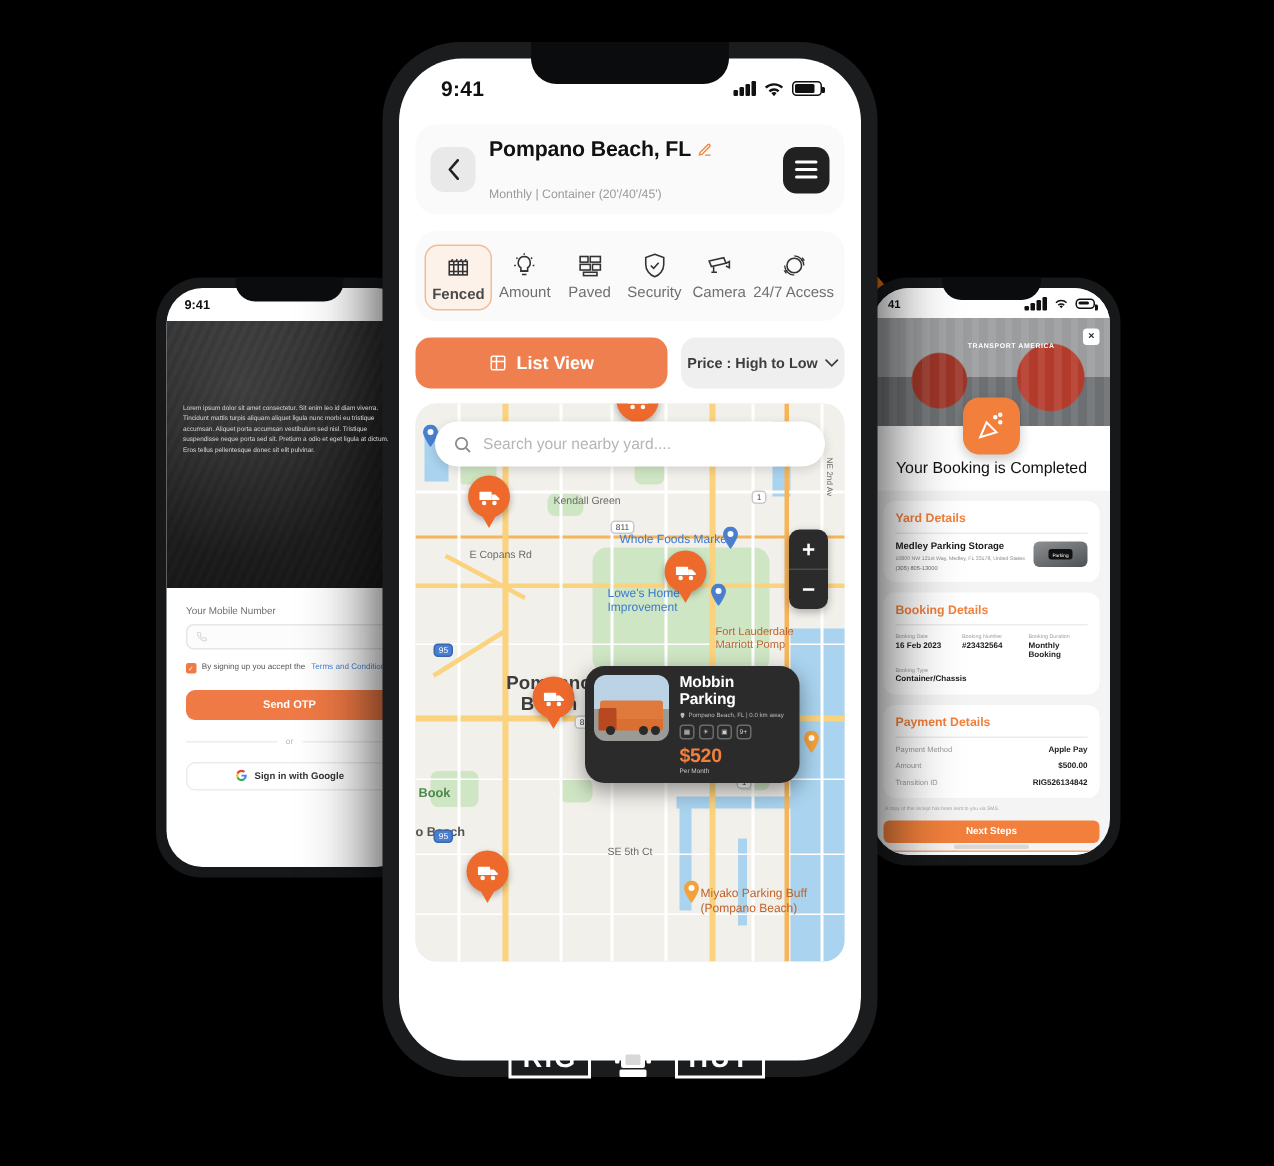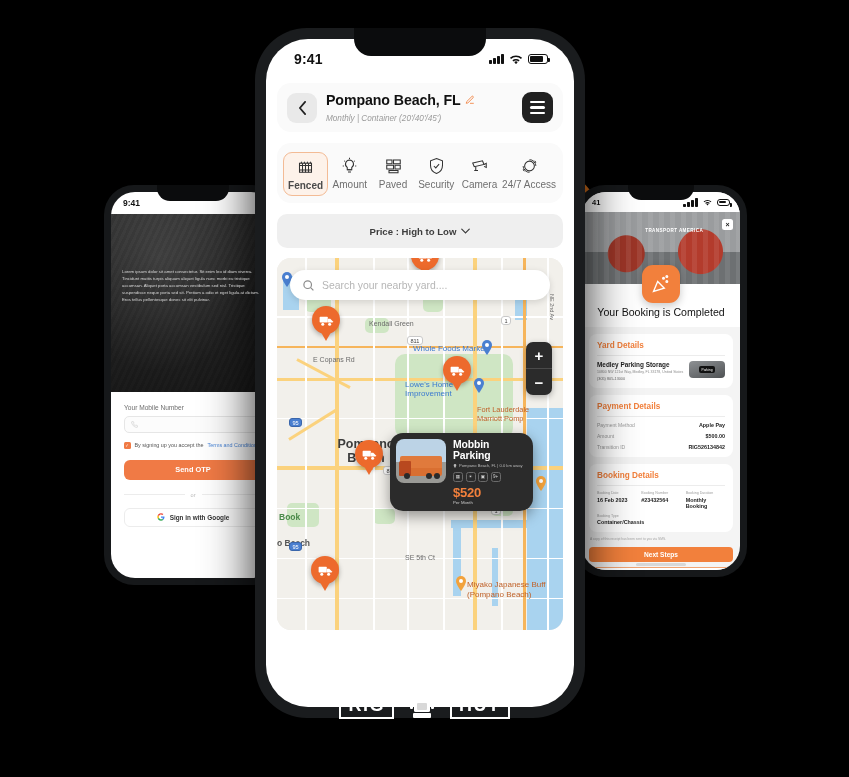--- a/index.html
+++ b/index.html
@@ -113,21 +113,21 @@
   .bars{display:flex;align-items:flex-end;gap:1.5px;height:10px;}
   .bars i{display:block;width:2.6px;background:#111;border-radius:.8px;}
   .bat{width:20px;height:10px;border:1.4px solid #111;border-radius:3px;position:relative;padding:1.3px;}
   .bat i{display:block;height:100%;width:85%;background:#111;border-radius:1px;}
   .bat::after{content:"";position:absolute;right:-3px;top:3px;width:1.7px;height:4px;background:#111;border-radius:0 1px 1px 0;}
 
   .hdr{margin:4px 11px 0;background:#fafafa;border-radius:14px;padding:9px 10px;display:flex;align-items:center;gap:9px;}
   .back{width:30px;height:30px;border-radius:9px;background:#e9e9e9;display:flex;align-items:center;justify-content:center;flex:none;}
   .htitle{flex:1;}
   .htitle .t1{display:flex;align-items:center;gap:4px;font-size:14.2px;font-weight:700;color:#111;letter-spacing:-.1px;}
-  .htitle .t2{font-size:8.2px;color:#9a9a9a;margin-top:6px;font-style:italic;}
+  .htitle .t2{font-size:8.2px;color:#9a9a9a;margin-top:17px;}
   .menu{width:31px;height:31px;border-radius:9px;background:#212121;display:flex;flex-direction:column;align-items:center;justify-content:center;gap:3.2px;flex:none;}
   .menu i{display:block;width:15px;height:2.1px;background:#fff;border-radius:2px;}
 
   .filters{margin:11px 11px 0;background:#fafafa;border-radius:14px;padding:9px 6px 7px;display:flex;justify-content:space-between;}
   .fitem{flex:1;display:flex;flex-direction:column;align-items:center;gap:4px;padding:5px 1px 4px;border-radius:9px;}
   .fitem.active{background:#fdf2ea;border:1px solid #f3bb95;}
   .fitem .fl{font-size:10px;color:#6f6f6f;white-space:nowrap;}
   .fitem.active .fl{color:#4a4a4a;font-weight:600;}
 
   .actions{margin:11px 11px 0;display:flex;gap:9px;}
@@ -280,56 +280,56 @@
             <div class="yaddr">10800 NW 121st Way, Medley, FL 33178, United States</div>
             <div class="yphone">(305) 805-13000</div>
           </div>
           <div class="ythumb">
             <span>Parking</span>
           </div>
         </div>
       </div>
 
       <div class="sec">
-        <h3>Payment Details</h3>
-        <div class="hr"></div>
-        <div class="prow">
-          <span class="pk">Payment Method</span>
-          <span class="pv">Apple Pay</span>
-        </div>
-        <div class="prow">
-          <span class="pk">Amount</span>
-          <span class="pv">$500.00</span>
-        </div>
-        <div class="prow">
-          <span class="pk">Transition ID</span>
-          <span class="pv">RIG526134842</span>
-        </div>
-      </div>
-
-      <div class="sec">
         <h3>Booking Details</h3>
         <div class="hr"></div>
         <div class="grid3">
           <div class="fld">
             <div class="fk">Booking Date</div>
             <div class="fv">16 Feb 2023</div>
           </div>
           <div class="fld">
             <div class="fk">Booking Number</div>
             <div class="fv">#23432564</div>
           </div>
           <div class="fld">
             <div class="fk">Booking Duration</div>
             <div class="fv">Monthly Booking</div>
           </div>
         </div>
         <div style="margin-top:5px">
           <div class="fk">Booking Type</div>
           <div class="fv">Container/Chassis</div>
+        </div>
+      </div>
+
+      <div class="sec">
+        <h3>Payment Details</h3>
+        <div class="hr"></div>
+        <div class="prow">
+          <span class="pk">Payment Method</span>
+          <span class="pv">Apple Pay</span>
+        </div>
+        <div class="prow">
+          <span class="pk">Amount</span>
+          <span class="pv">$500.00</span>
+        </div>
+        <div class="prow">
+          <span class="pk">Transition ID</span>
+          <span class="pv">RIG526134842</span>
         </div>
       </div>
 
       <div class="note">A copy of this receipt has been sent to you via SMS.</div>
       <div class="rbtns">
         <div class="rb1">Next Steps</div>
         <div class="rb2">Book Another Spot</div>
       </div>
       <div class="homebar"></div>
     </div>
@@ -426,20 +426,27 @@
           <svg width="19" height="18" viewBox="0 0 24 24" fill="none" stroke="#333" stroke-width="1.4">
             <circle cx="12" cy="12" r="6.5"></circle>
               <path d="M12 3.5A8.5 8.5 0 0 1 20.5 12M12 20.5A8.5 8.5 0 0 1 3.5 12" stroke-width="1.2"></path>
               <path d="M19 5l1.5 2-2.5.3M5 19l-1.5-2 2.5-.3" stroke-width="1.2"></path>
           </svg>
           <span class="fl">24/7 Access</span>
         </div>
       </div>
 
       <div class="actions">
+        <div class="listview">
+          <svg width="12" height="12" viewBox="0 0 24 24" fill="none" stroke="#fff" stroke-width="2">
+              <rect x="3" y="3" width="18" height="18" rx="2"></rect>
+              <path d="M3 10h18M10 3v18"></path>
+            </svg>
+          <span>List View</span>
+        </div>
         <div class="sortsel">
           <span>Price : High to Low</span>
           <svg width="9" height="6" viewBox="0 0 12 8" fill="none" stroke="#3d3d3d" stroke-width="1.6" stroke-linecap="round">
               <path d="M1 1.5L6 6.5l5-5"></path>
             </svg>
         </div>
       </div>
 
       <div class="mapwrap">
         <div class="mapbg">
@@ -486,21 +493,21 @@
           <span class="mlabel" style="left:92px;top:62px;">Kendall Green</span>
           <span class="mlabel poi" style="left:136px;top:86px;">Whole Foods Market</span>
           <span class="mlabel poi" style="left:128px;top:122px;width:56px;white-space:normal;line-height:1.15;">Lowe's Home Improvement</span>
           <span class="mlabel" style="left:36px;top:98px;">E Copans Rd</span>
           <span class="mlabel big" style="left:52px;top:180px;width:74px;white-space:normal;text-align:center;">Pompano Beach</span>
           <span class="mlabel poi2" style="left:200px;top:148px;width:62px;white-space:normal;line-height:1.15;font-size:7.4px;">Fort Lauderdale Marriott Pomp</span>
           <span class="mlabel poi2" style="left:202px;top:224px;">Houston's</span>
           <span class="mlabel" style="left:2px;top:254px;color:#4a8a4a;font-size:8.5px;font-weight:600;">Book</span>
           <span class="mlabel" style="left:0px;top:280px;font-size:8.5px;font-weight:600;color:#555;">o Beach</span>
           <span class="mlabel" style="left:128px;top:296px;">SE 5th Ct</span>
-          <span class="mlabel poi2" style="left:190px;top:322px;width:96px;white-space:normal;line-height:1.2;">Miyako Japanese Buff (Pompano Beach)</span>
+          <span class="mlabel poi2" style="left:190px;top:322px;width:96px;white-space:normal;line-height:1.2;">Miyako Parking Buff (Pompano Beach)</span>
           <span class="mlabel" style="left:272px;top:36px;writing-mode:vertical-rl;font-size:5.5px;">NE 2nd Av</span>
 
           <span class="shield i" style="left:12px;top:160px;">95</span>
           <span class="shield i" style="left:12px;top:284px;">95</span>
           <span class="shield" style="left:130px;top:78px;">811</span>
           <span class="shield" style="left:106px;top:208px;">814</span>
           <span class="shield" style="left:224px;top:58px;">1</span>
           <span class="shield" style="left:214px;top:248px;">1</span>
 
           <svg class="poidot" style="left:204px;top:82px;" viewBox="0 0 12 15">

